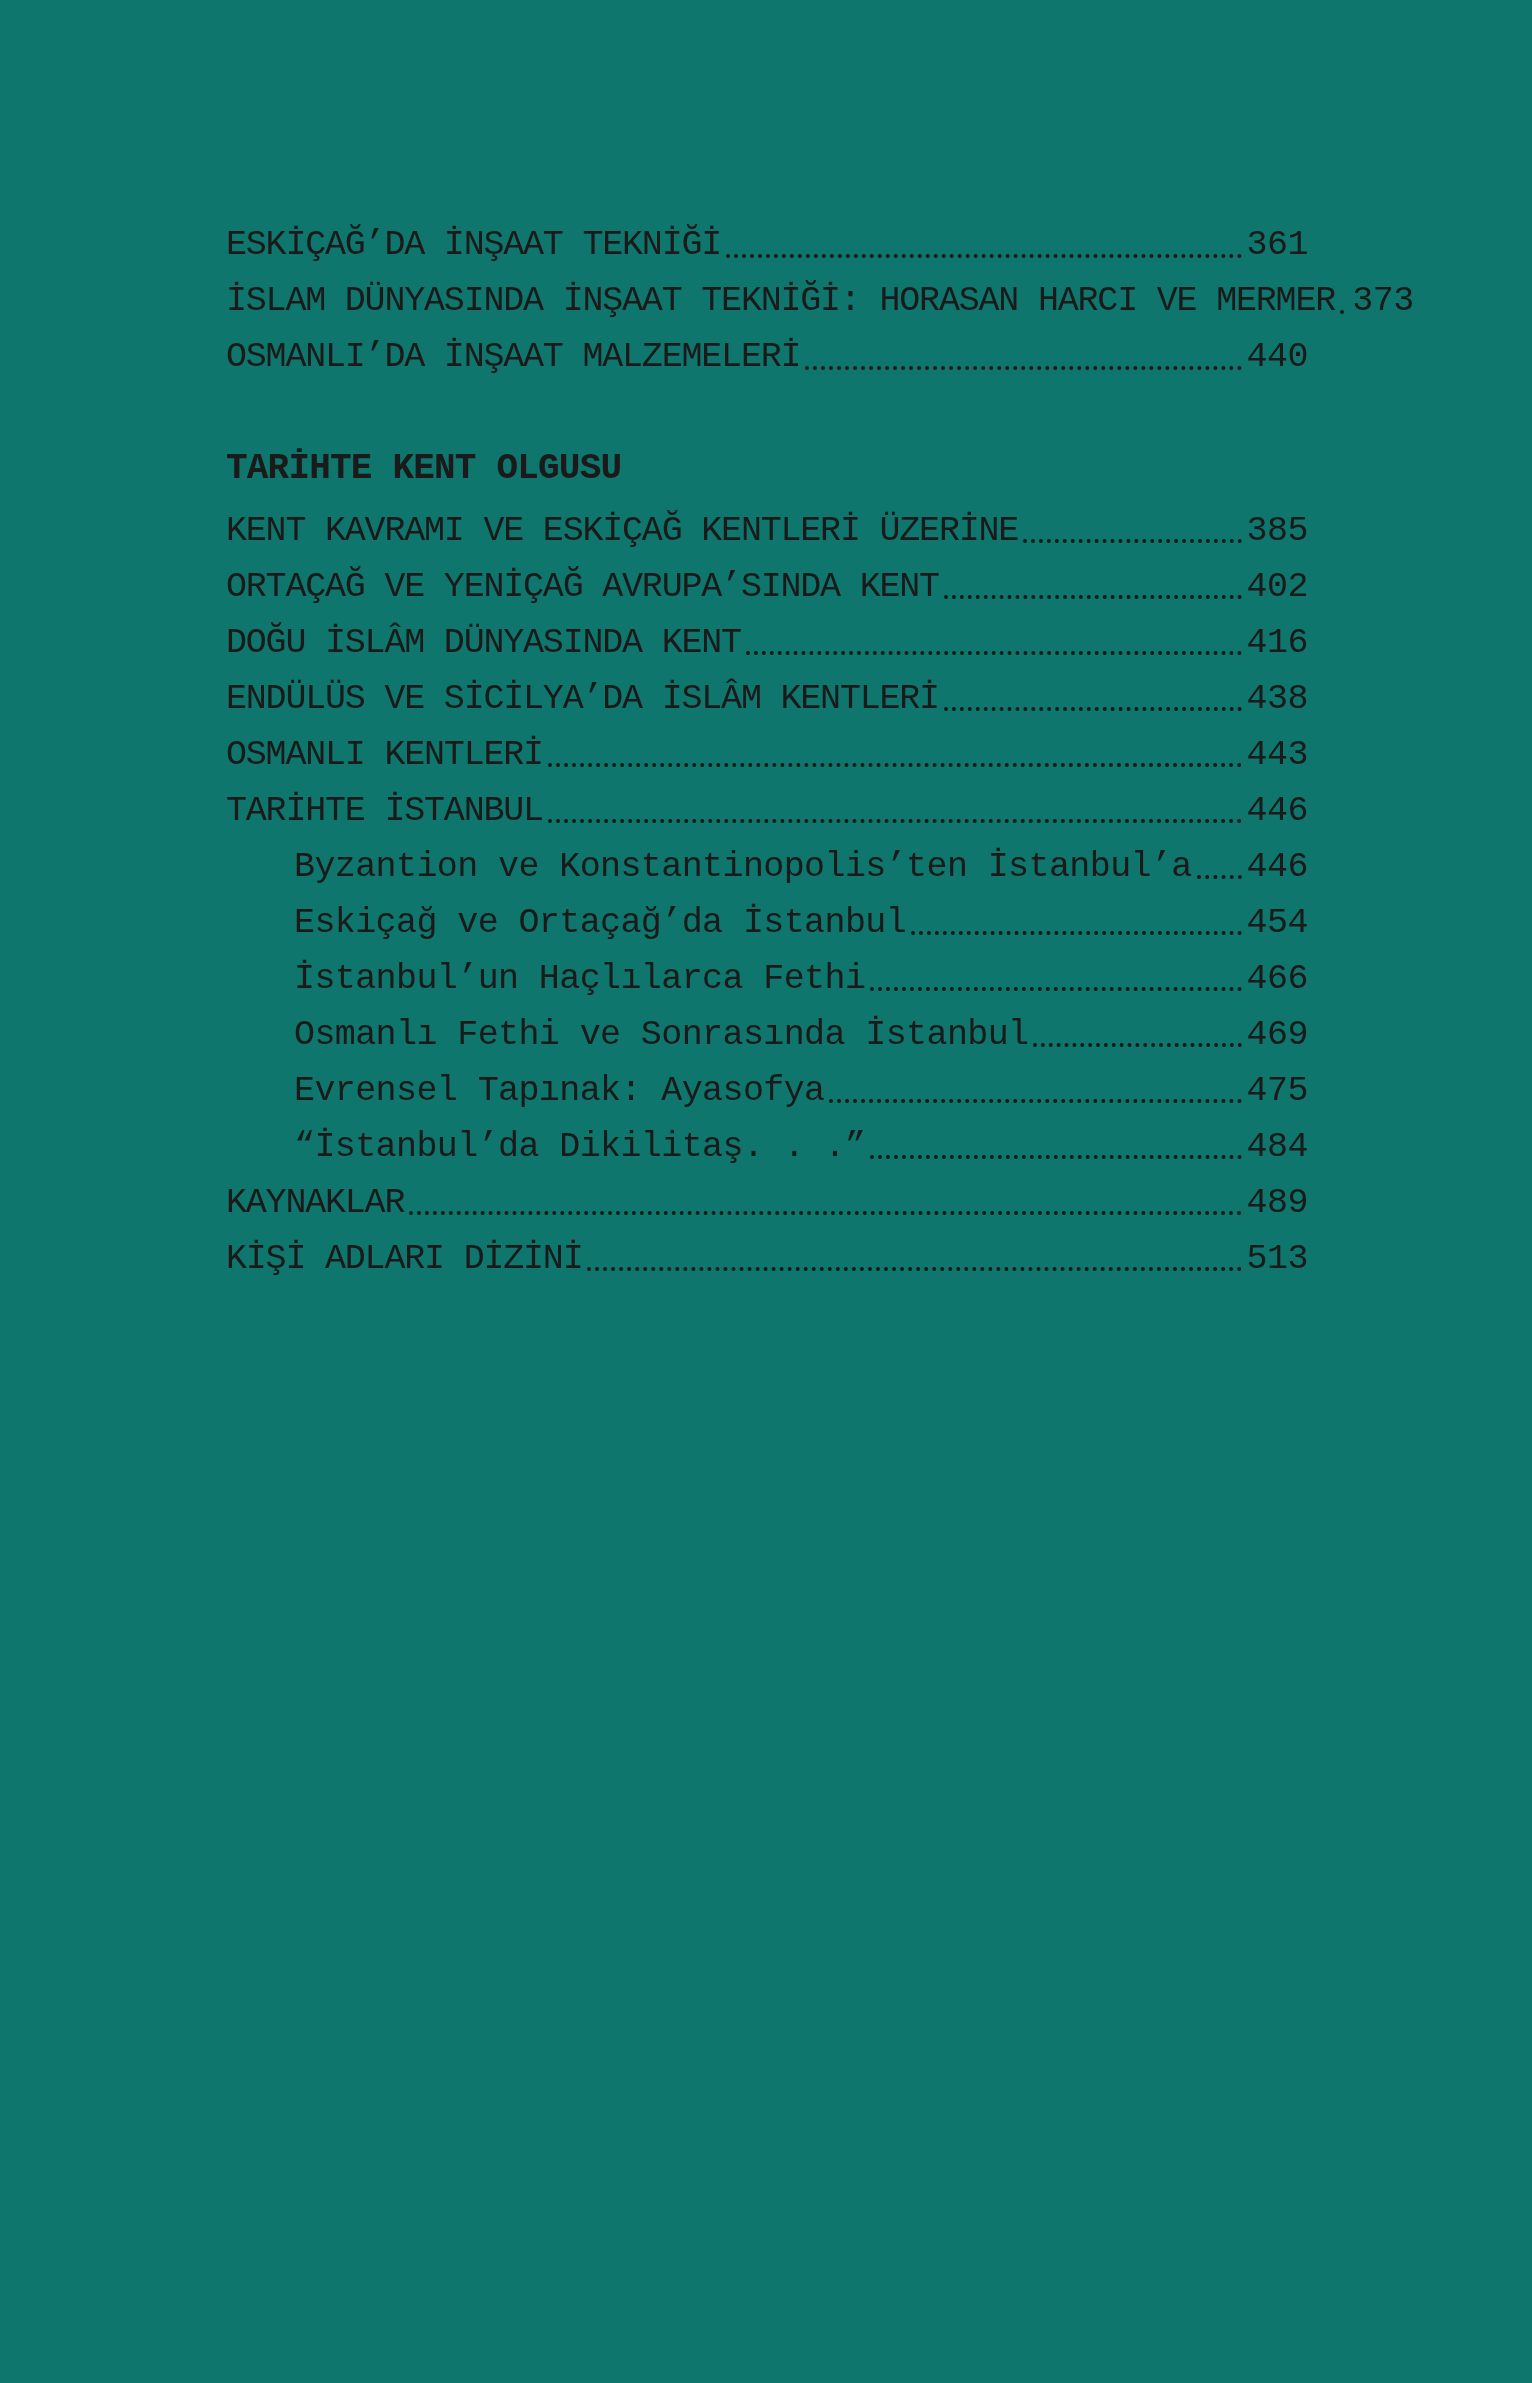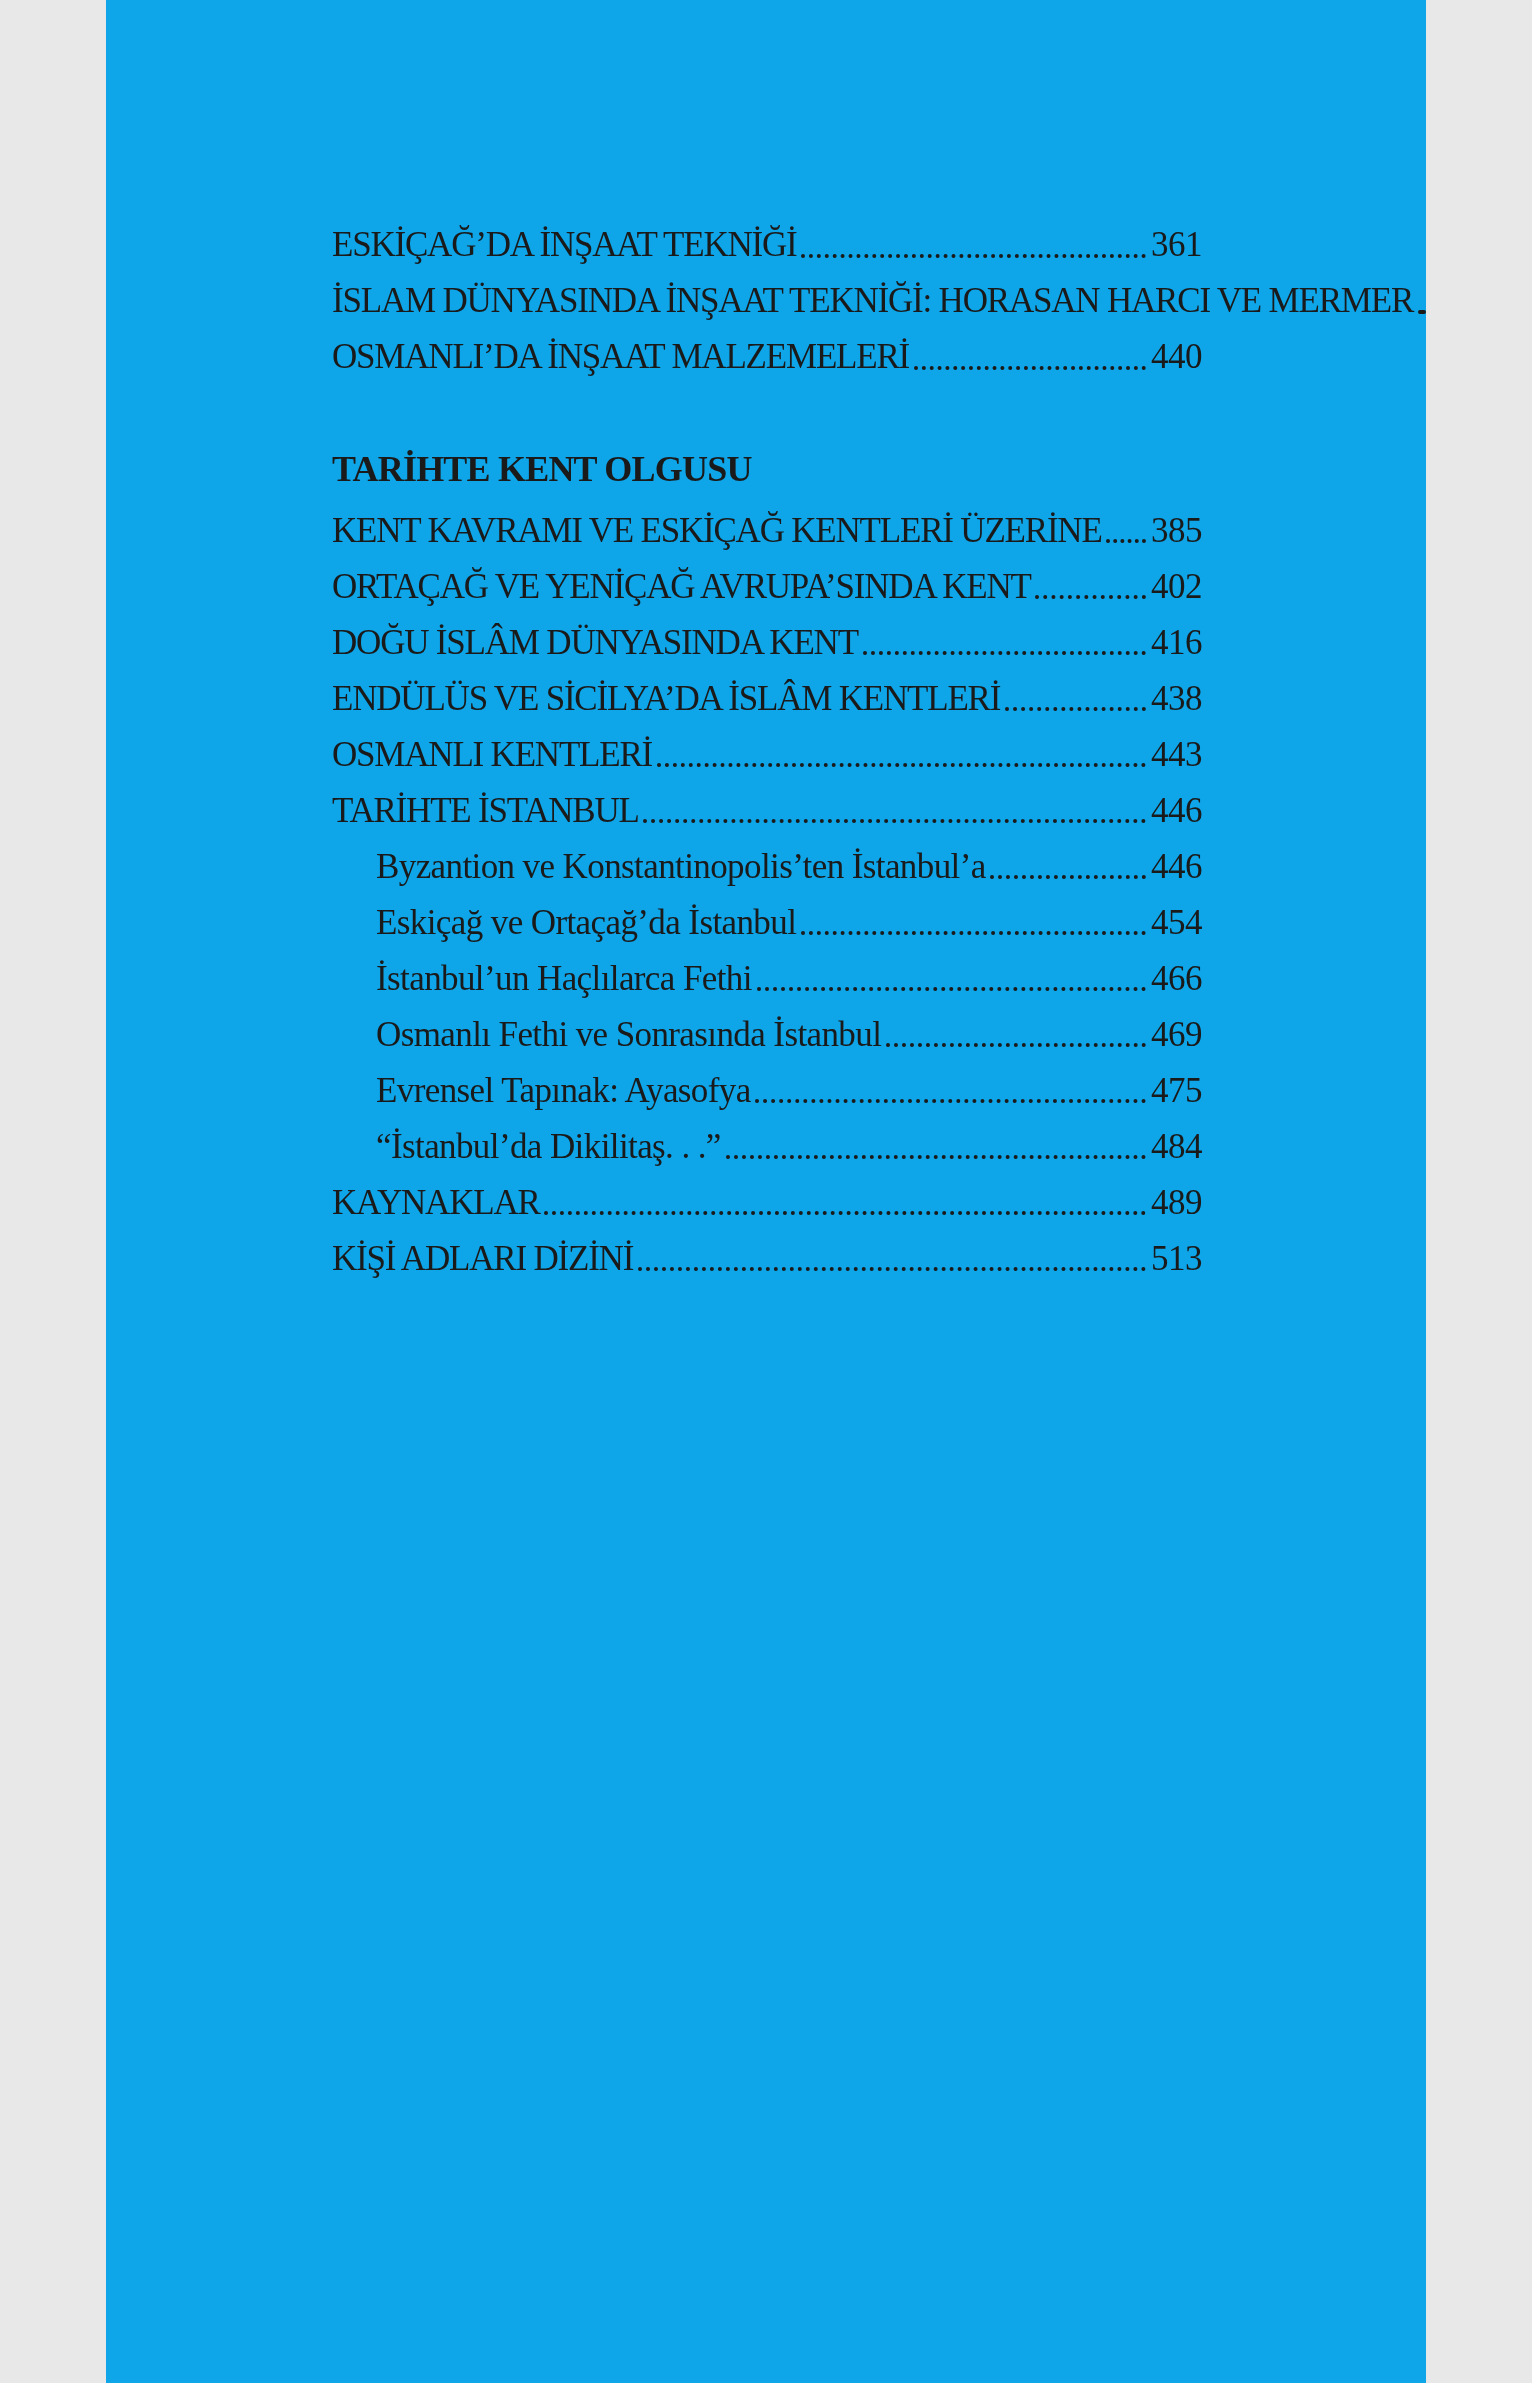--- a/index.html
+++ b/index.html
@@ -2,26 +2,26 @@
 <html><head>
 <meta charset="utf-8">
 <style>
   html, body {
     margin: 0;
     padding: 0;
     background: #e8e8e8;
   }
   .page {
     position: relative;
-    width: 1320px;
+    width: 1532px;
     height: 2383px;
-    background: #0ea5e9;
+    background: #0f766e;
     margin: 0 auto;
     overflow: hidden;
-    font-family: Liberation Serif, serif;
+    font-family: Liberation Mono, monospace;
     color: #1a1a1a;
   }
   .toc {
     position: absolute;
     left: 226px;
     right: 224px;
     top: 217px;
   }
   .row {
     display: flex;
@@ -29,21 +29,21 @@
     height: 56px;
   }
   .label {
     font-size: 35px;
     line-height: 56px;
     letter-spacing: -1.2px;
     white-space: nowrap;
     flex: 0 0 auto;
   }
   .sub .label {
-    margin-left: 44px;
+    margin-left: 68px;
     letter-spacing: -0.6px;
   }
   .dots {
     flex: 1 1 auto;
     min-width: 7.7px;
     border-bottom: 4.8px dotted #1a1a1a;
     margin: 0 4.8px 15.4px 4.8px;
   }
   .num {
     font-size: 35px;

